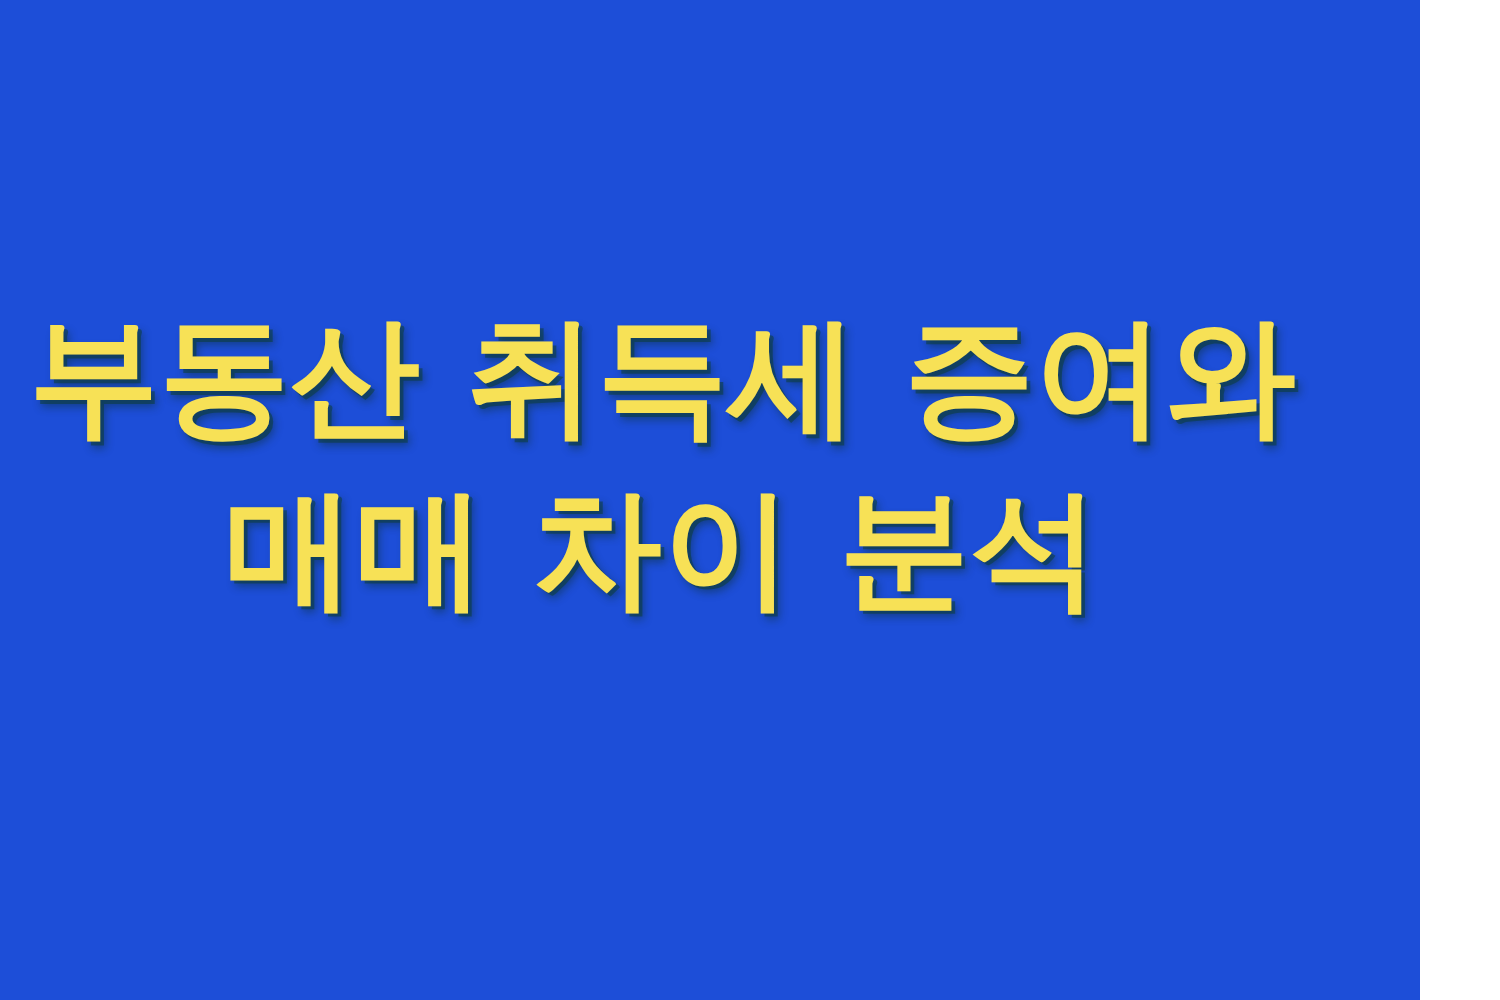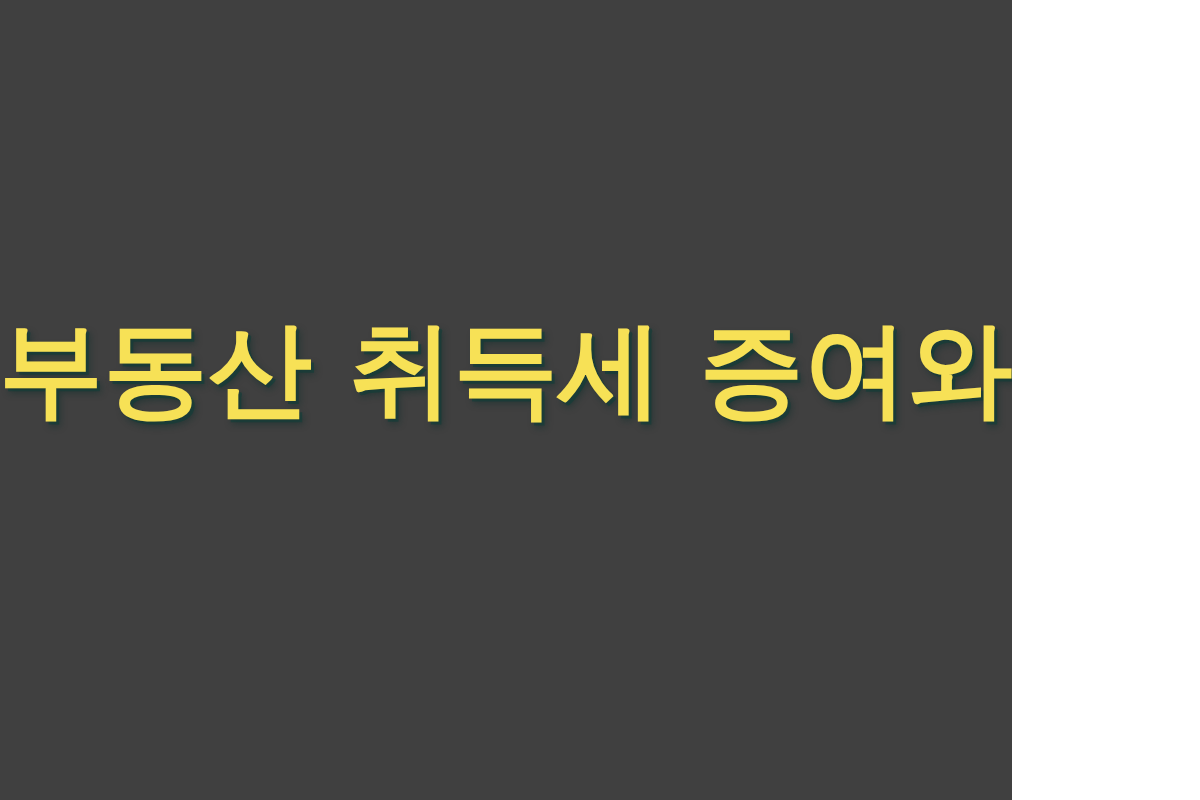--- a/index.html
+++ b/index.html
@@ -10,28 +10,27 @@
 
   body {
     width: 1200px;
     height: 800px;
     overflow: hidden;
     font-family: "DejaVu Sans", "Liberation Sans", sans-serif;
   }
 
   #banner {
     position: relative;
-    width: 1012px;
+    width: 1136px;
     height: 800px;
     box-sizing: border-box;
     display: flex;
     flex-direction: column;
-    align-items: center;
     justify-content: center;
-    background: #404040;
+    background: #1d4ed8;
     overflow: hidden;
   }
 
   #title-block {
     display: flex;
     flex-direction: column;
     align-items: center;
     justify-content: center;
     width: 1060px;
     margin-top: -60px;
@@ -62,15 +61,16 @@
     font-size: 104px;
   }
 </style>
 </head>
 <body>
 
 <div id="banner">
 
   <div id="title-block">
     <span class="title-line line-1">부동산 취득세 증여와</span>
+    <span class="title-line line-2">매매 차이 분석</span>
   </div>
 
 </div>
 
 </body></html>

